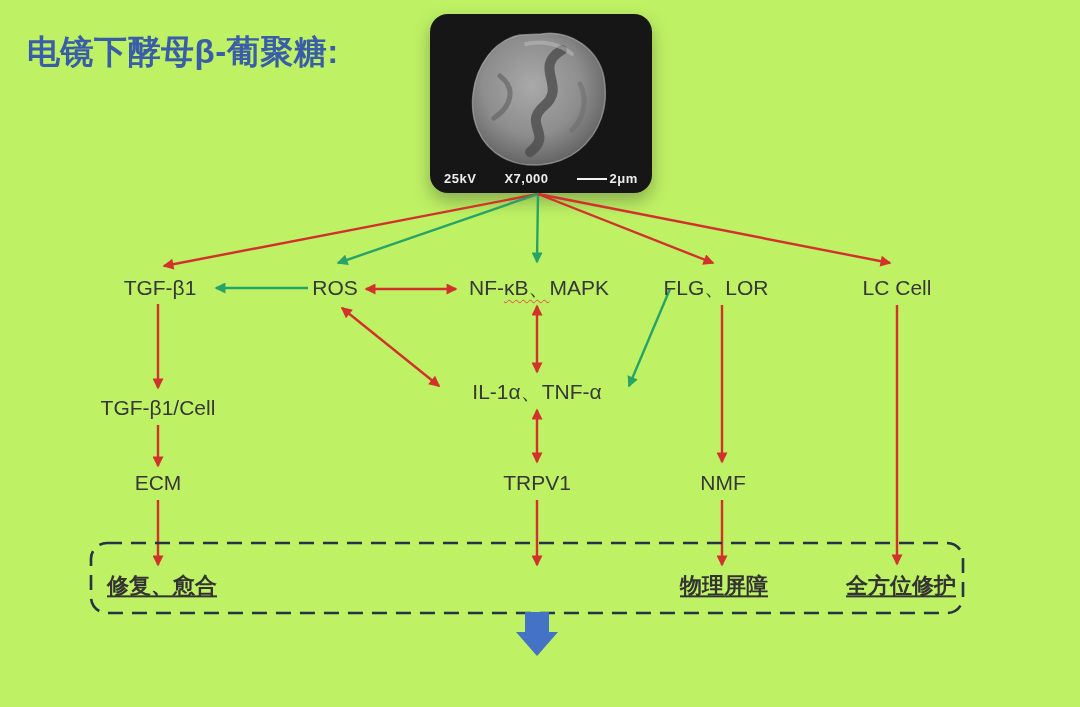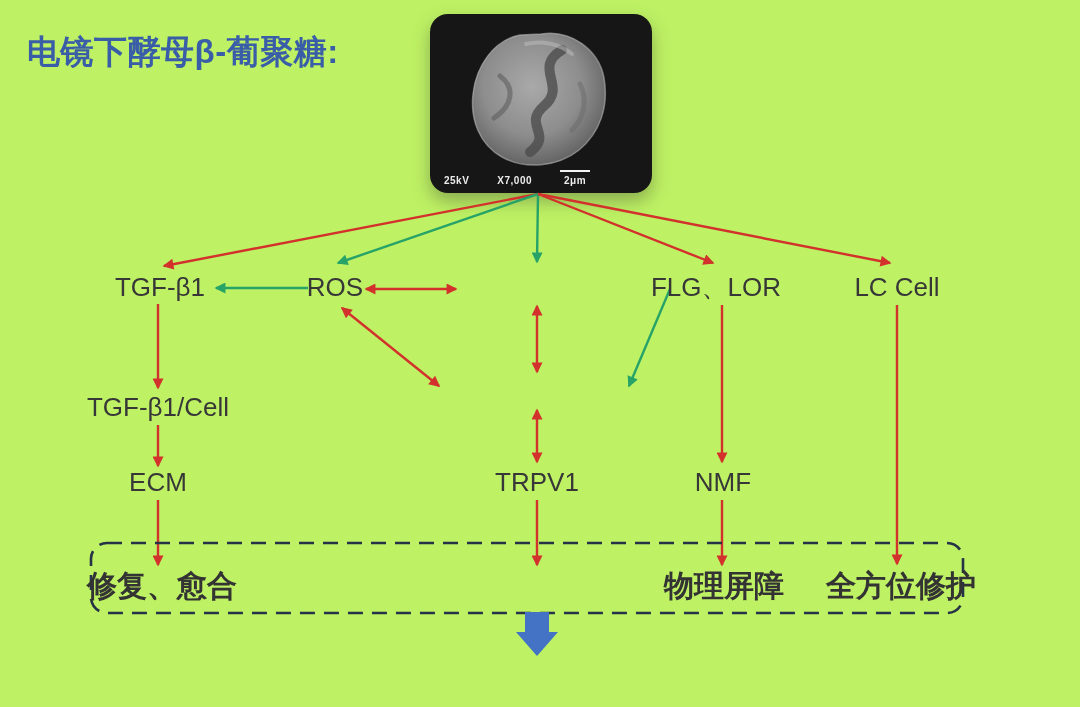--- a/index.html
+++ b/index.html
@@ -23,34 +23,34 @@
   
   #sem{
     position:absolute;left:430px;top:14px;width:222px;height:179px;
     background:#161616;border-radius:18px;
     box-shadow:0 8px 18px rgba(40,40,40,0.35);
   }
   #sem svg{display:block;width:100%;height:100%;}
   #sem-caption{
     position:absolute;left:14px;right:14px;bottom:7px;
     display:flex;align-items:flex-end;gap:28px;
-    color:#ececec;font-size:10px;font-weight:700;letter-spacing:0.5px;
+    color:#ececec;font-size:13px;font-weight:700;letter-spacing:0.5px;
   }
-  .scale-group{display:flex;flex-direction:column;align-items:center;gap:3px;}
+  .scale-group{display:flex;flex-direction:row;align-items:center;gap:3px;}
   .scale-bar{display:block;width:30px;height:0;border-top:2px solid #f2f2f2;}
   
   #edge-layer{
     position:absolute;left:0;top:0;width:1080px;height:707px;pointer-events:none;
   }
   
   .node{
     position:absolute;transform:translate(-50%,-50%);
-    font-size:26px;color:var(--node-text);white-space:nowrap;line-height:1.15;
+    font-size:21px;color:var(--node-text);white-space:nowrap;line-height:1.15;
   }
-  .node.cjk-bold{font-weight:700;font-size:30px;color:#333333;}
+  .node.cjk-bold{font-weight:700;font-size:22px;color:#333333;text-decoration:underline;}
   .wavy{
     text-decoration-line:underline;
     text-decoration-style:wavy;
     text-decoration-color:#e04a3f;
     text-decoration-thickness:1px;
     text-underline-offset:4px;
   }
   #conclusion{
     position:absolute;left:537px;top:678px;transform:translate(-50%,-50%);
     font-size:30px;font-weight:700;color:var(--blue);
@@ -117,24 +117,26 @@
         <line x1="722" y1="305" x2="722" y2="462" stroke-width="2.4" style="stroke:var(--arrow-red)" marker-end="url(#ah-red)"></line>
         <line x1="722" y1="500" x2="722" y2="565" stroke-width="2.4" style="stroke:var(--arrow-red)" marker-end="url(#ah-red)"></line>
         <line x1="897" y1="305" x2="897" y2="564" stroke-width="2.4" style="stroke:var(--arrow-red)" marker-end="url(#ah-red)"></line>
       </g>
     <rect x="91" y="543" width="872" height="70" rx="16" ry="16" fill="none" stroke-width="2.6" stroke-dasharray="15 9" style="stroke:var(--box-border,#263246)"></rect>
     <polygon points="525,612 549,612 549,632 558,632 537,656 516,632 525,632" style="fill:var(--blue,#4472c4)"></polygon>
   </svg>
 
   <div class="node" style="left:160px;top:288px">TGF-β1</div>
   <div class="node" style="left:335px;top:288px">ROS</div>
+  <div class="node" style="left:539px;top:288px"><span>NF-</span><span class="wavy">κB、</span><span>MAPK</span></div>
   <div class="node" style="left:716px;top:288px">FLG、LOR</div>
   <div class="node" style="left:897px;top:288px">LC Cell</div>
 
   <div class="node" style="left:158px;top:408px">TGF-β1/Cell</div>
+  <div class="node" style="left:537px;top:392px">IL-1α、TNF-α</div>
   <div class="node" style="left:158px;top:483px">ECM</div>
   <div class="node" style="left:537px;top:483px">TRPV1</div>
   <div class="node" style="left:723px;top:483px">NMF</div>
 
   <div class="node cjk-bold" style="left:162px;top:586px">修复、愈合</div>
   <div class="node cjk-bold" style="left:724px;top:586px">物理屏障</div>
   <div class="node cjk-bold" style="left:901px;top:586px">全方位修护</div>
 
 
 </div>

